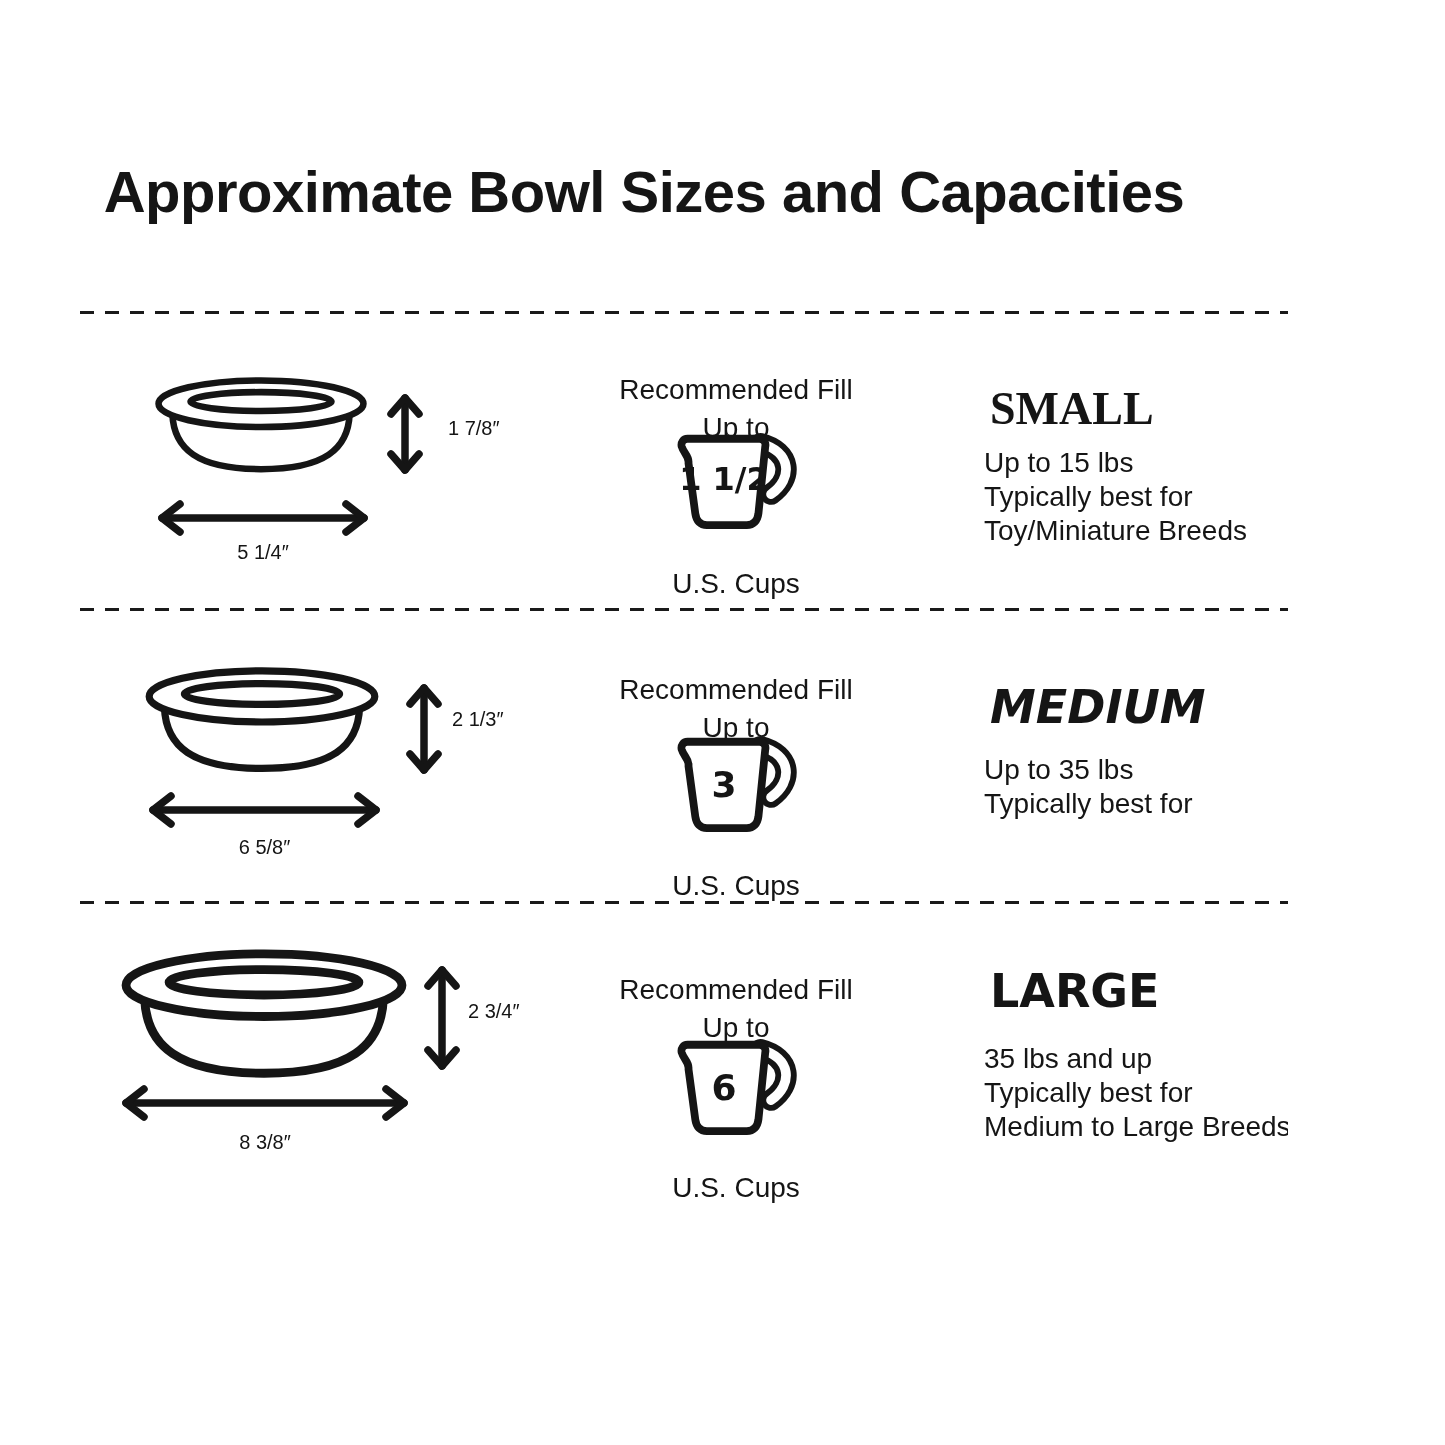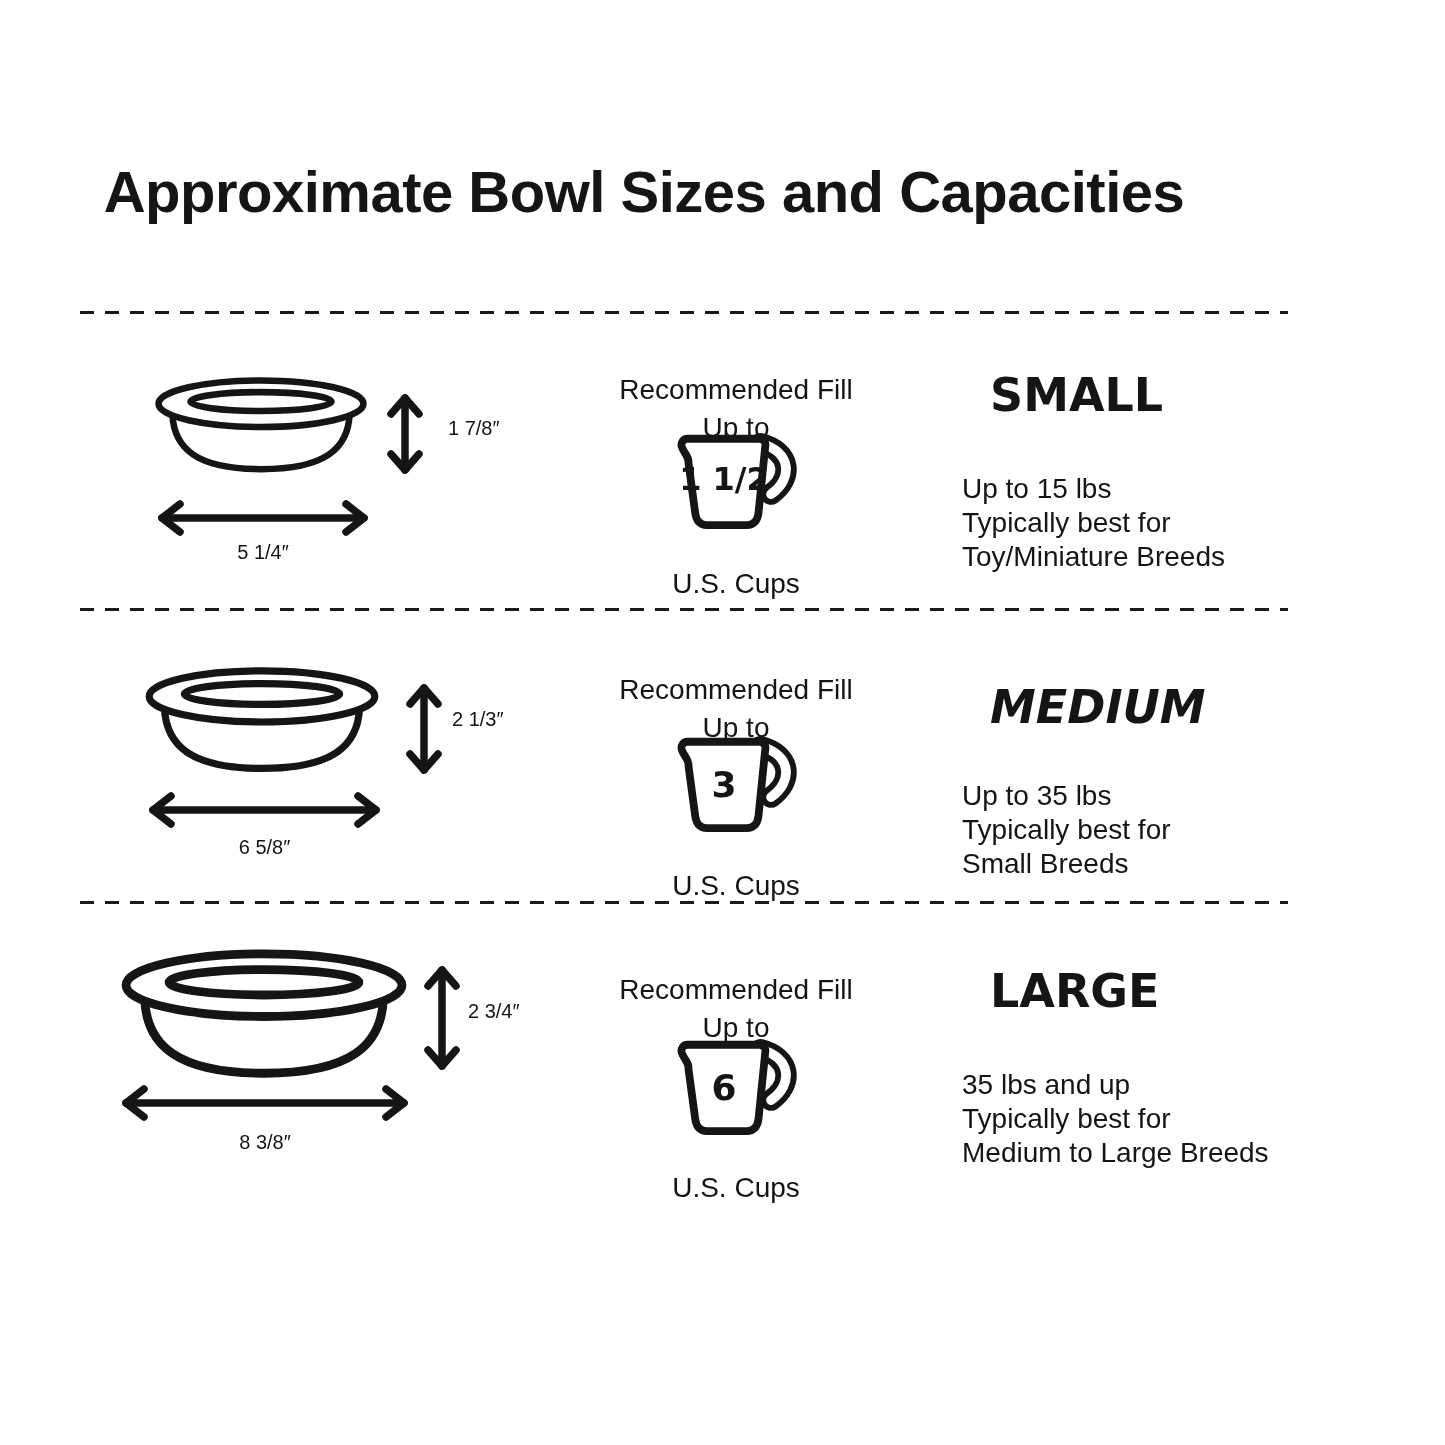--- a/index.html
+++ b/index.html
@@ -23,33 +23,33 @@
   .fillw{fill:#ffffff;}
   .handle-outer{stroke:#151515;stroke-width:22;fill:none;stroke-linecap:round;}
   .handle-inner{stroke:#ffffff;stroke-width:10;fill:none;stroke-linecap:round;}
   .dim-label{font-size:20px;font-weight:400;white-space:nowrap;}
   .dim-label.centered{text-align:center;}
   .mid-text{left:586px;width:300px;text-align:center;font-size:28px;font-weight:500;white-space:nowrap;margin-top:24px;}
   .cup-number{left:671px;width:106px;text-align:center;font-family:"DejaVu Sans", sans-serif;font-weight:800;}
   .cup-number.small-frac{font-size:32px;}
   .cup-number.big{font-size:36px;}
   .size-title{left:990px;font-size:46px;font-weight:800;font-family:"DejaVu Sans", sans-serif;letter-spacing:0;white-space:nowrap;}
-  .desc{left:962px;width:430px;font-size:28px;line-height:34px;font-weight:400;margin-top:26px;}
+  .desc{left:984px;width:430px;font-size:28px;line-height:34px;font-weight:400;}
   
   .r1-bowl{left:152px;top:376px;width:218px;height:102px;}
   .r1-varrow{left:385px;top:391px;}
   .r1-hlabel{left:448px;top:417px;}
   .r1-harrow{left:155px;top:500px;}
   .r1-wlabel{left:155px;width:216px;top:541px;}
   .r1-rf{top:350px;}
   .r1-upto{top:388px;}
   .r1-cup{left:671px;top:426px;width:136px;height:111px;}
   .r1-num{top:460px;}
   .r1-usc{top:544px;}
-  .r1-size{top:368px;}
+  .r1-size{top:382px;font-family:Liberation Serif, serif;}
   .r1-desc{top:446px;}
   
   .r2-bowl{left:142px;top:666px;width:240px;height:112px;}
   .r2-varrow{left:404px;top:681px;}
   .r2-hlabel{left:452px;top:708px;}
   .r2-harrow{left:146px;top:792px;}
   .r2-wlabel{left:146px;width:237px;top:836px;}
   .r2-rf{top:650px;}
   .r2-upto{top:688px;}
   .r2-cup{left:671px;top:729px;width:136px;height:111px;}
@@ -145,21 +145,20 @@
       <path class="handle-inner" d="M92,18 C124,26 126,54 103,70"></path>
       <path class="ink fillw" stroke-width="8" d="M17,13 C12.5,13 10,17 11,21 C13,28 19,31 18,38 L25,90 C26,97.5 30,102 37,102 L78,102 C85,102 89,97.5 90,90 L97,21 C98,17 95.5,13 91,13 Z"></path>
     </svg>
     <div class="abs cup-number big r2-num">3</div>
     <div class="abs mid-text r2-usc">U.S. Cups</div>
 
     <div class="abs size-title r2-size">MEDIUM</div>
     <div class="abs desc r2-desc">
       <div>Up to 35 lbs</div>
       <div>Typically best for</div>
-      <div>Small Breeds</div>
     </div>
   </section>
 
   <section class="abs row-group">
     <svg class="abs line-art r3-bowl" viewBox="0 0 300 140">
       <path class="ink fillw" stroke-width="9" d="M28,52 C30,100 62,128 150,128 C238,128 270,100 272,52 Z"></path>
       <ellipse class="ink fillw" stroke-width="9" cx="150" cy="38" rx="141" ry="32"></ellipse>
       <ellipse class="ink" stroke-width="9" cx="150" cy="35" rx="97" ry="13"></ellipse>
     </svg>
     <svg class="abs line-art r3-varrow" width="40" height="110">

